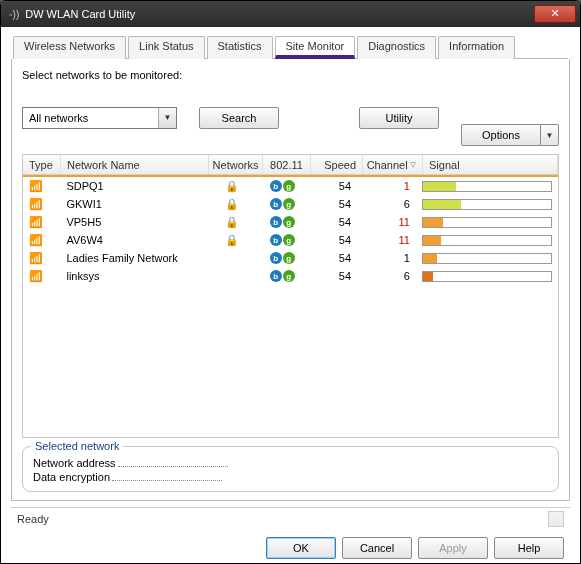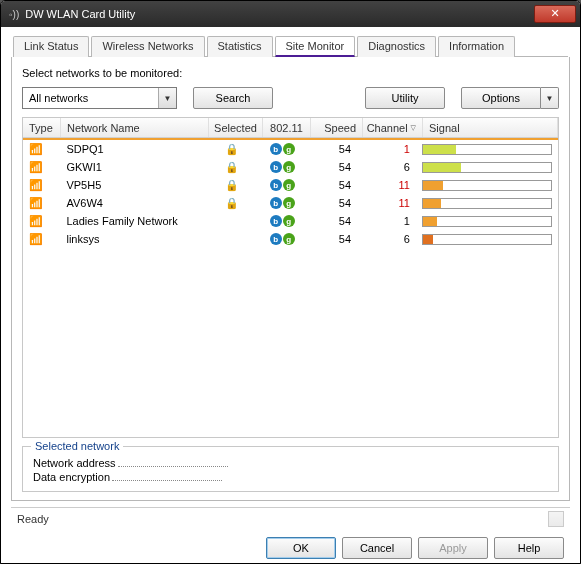--- a/index.html
+++ b/index.html
@@ -9,53 +9,53 @@
 
 .titlebar { height: 26px; background: linear-gradient(#424242, #2a2a2a); display: flex; align-items: center; padding: 0 4px 0 8px; border-radius: 4px 4px 0 0; }
 .titlebar .title { color: #fff; font-size: 12px; flex: 1; display: flex; align-items: center; gap: 6px;}
 .wifi-ico { color:#ccc; font-size:10px;}
 .close-btn { width: 42px; height: 18px; background: linear-gradient(#d96a5a,#c0392b); border: 1px solid #7a1d12; border-radius: 2px; color: #fff; text-align: center; line-height: 14px; font-size: 11px; cursor: pointer; }
 
 .client { background: #fff; padding: 8px 10px 4px 10px; height: calc(100% - 26px); display:flex; flex-direction:column; }
 
 .tabs { display: flex; border-bottom: 1px solid #b7b7b7; margin: 0 2px; }
 .tab { padding: 3px 10px; border: 1px solid #b7b7b7; border-bottom: none; background: #f4f4f4; margin-right: 2px; border-radius: 2px 2px 0 0; cursor: pointer; position: relative; top: 1px; color:#333;}
-.tab.active { background: #fff; border-bottom: 2px solid #4c1d95; }
+.tab.active { background: #fff; border-bottom: 4px solid #4c1d95; }
 
 .panel { border: 1px solid #b7b7b7; border-top:none; padding: 10px 10px 8px 10px; flex:1; display:flex; flex-direction:column; }
 
-.row-top { display:flex; align-items:center; gap:16px; margin: 4px 0 8px 0;}
+.row-top { display:flex; align-items:center; gap:22px; margin: 4px 0 8px 0;}
 .label-sel { margin-bottom:4px; color:#000;}
 .dropdown { display:flex; align-items:center; border:1px solid #7a7a7a; height:22px; width:155px; background:#fff;}
 .dropdown span { flex:1; padding:0 6px;}
 .dropdown .arr { width:18px; height:100%; border-left:1px solid #aaa; background:linear-gradient(#f7f7f7,#ddd); display:flex; align-items:center; justify-content:center;}
 .btn { height:22px; border:1px solid #8a8a8a; background:linear-gradient(#fcfcfc,#e4e4e4); padding:0 14px; border-radius:2px; cursor:pointer; min-width:80px; text-align:center; line-height:20px;}
 .btn.sm{min-width:70px;}
-.opt-wrap{display:flex;}
+.opt-wrap{display:flex;margin-top:35px;}
 .opt-wrap .arr{width:18px;border:1px solid #8a8a8a;border-left:none;background:linear-gradient(#fcfcfc,#e4e4e4);display:flex;align-items:center;justify-content:center;border-radius:0 2px 2px 0;}
 .opt-wrap .btn{border-radius:2px 0 0 2px;}
 .spacer{flex:1;}
 
 .grid { border:1px solid #c8c8c8; flex:1; background:#fff; overflow:hidden; display:flex; flex-direction:column;}
 .ghead { display:flex; background:linear-gradient(#fdfdfd,#ececec); border-bottom:1px solid #d0d0d0; height:20px; align-items:center;}
 .gh { padding:0 6px; border-right:1px solid #e0e0e0; height:100%; display:flex; align-items:center; color:#333; gap:3px;}
 .c-type{width:38px;} .c-name{width:148px;} .c-sec{width:54px;justify-content:center;} .c-802{width:48px;justify-content:center;} .c-spd{width:52px; justify-content:flex-end;} .c-ch{width:60px;justify-content:flex-end;align-items:center;} .c-sig{flex:1;}
 .gbody{flex:1; border-top:2px solid #f0a030; overflow:auto;}
 .grow{display:flex; height:18px; align-items:center;}
 .gc{padding:0 6px; height:100%; display:flex; align-items:center;}
 .ap-ico{color:#d9a700; font-size:11px;}
 .lock{color:#c68e00;font-size:11px;}
 .bg{display:flex;gap:1px;}
 .bg .b,.bg .g{width:12px;height:12px;border-radius:50%;color:#fff;font-size:8px;font-weight:bold;display:flex;align-items:center;justify-content:center;}
 .bg .b{background:#1d7bc0;} .bg .g{background:#4aa31a;}
 .sigbar{height:11px;border:1px solid #999;width:130px;position:relative;background:#fff;}
 .sigfill{height:100%;}
 .sort-ind{font-size:7px;color:#666;}
 
-.selnet { border:1px solid #c8c8c8; border-radius:0; margin-top:8px; padding:8px 10px 6px 10px; position:relative;}
+.selnet { border:1px solid #c8c8c8; border-radius:8px; margin-top:8px; padding:8px 10px 6px 10px; position:relative;}
 .selnet .legend{position:absolute;top:-7px;left:8px;background:#fff;padding:0 4px;color:#15428b;font-size:11px;}
 .dotrow{display:flex;align-items:baseline;margin:2px 0;color:#000;}
 .dotrow .lbl{}
 .dotrow .dots{flex:0 0 110px;border-bottom:1px dotted #888;height:9px;margin:0 2px;}
 
 .statusbar{height:22px;border-top:1px solid #ccc;margin-top:6px;display:flex;align-items:center;padding:0 6px;color:#333;}
 .statusbar .disk{margin-left:auto;width:16px;height:16px;border:1px solid #aaa;background:linear-gradient(#eee,#ddd);opacity:.6;}
 
 .footer{display:flex;justify-content:flex-end;gap:6px;padding:8px 6px 0 6px;}
 .btn.default{border:1px solid #3c7fb1;box-shadow:0 0 0 1px #a3cdec inset;}
@@ -69,22 +69,22 @@
   <div class="titlebar">
     <div class="title">
       <span class="wifi-ico">◦))</span>
       <span>DW WLAN Card Utility</span>
     </div>
     <div class="close-btn">✕</div>
   </div>
 
   <div class="client">
     <div class="tabs" id="tabs">
+        <div class="tab">Wireless Networks</div>
         <div class="tab">Link Status</div>
-        <div class="tab">Wireless Networks</div>
         <div class="tab">Statistics</div>
         <div class="tab active">Site Monitor</div>
         <div class="tab">Diagnostics</div>
         <div class="tab">Information</div>
       </div>
 
     <div class="panel">
       <div class="label-sel">Select networks to be monitored:</div>
       <div class="row-top">
         <div class="dropdown">
@@ -101,21 +101,21 @@
           <div class="arr">
               <span class="tri">▼</span>
             </div>
         </div>
       </div>
 
       <div class="grid">
         <div class="ghead">
           <div class="gh c-type">Type</div>
           <div class="gh c-name">Network Name</div>
-          <div class="gh c-sec">Selected</div>
+          <div class="gh c-sec">Networks</div>
           <div class="gh c-802">802.11</div>
           <div class="gh c-spd">Speed</div>
           <div class="gh c-ch">
               <span>Channel</span>
               <span class="sort-ind">▽</span>
             </div>
           <div class="gh c-sig">Signal</div>
         </div>
         <div class="gbody" id="gbody">
             <div class="grow">

